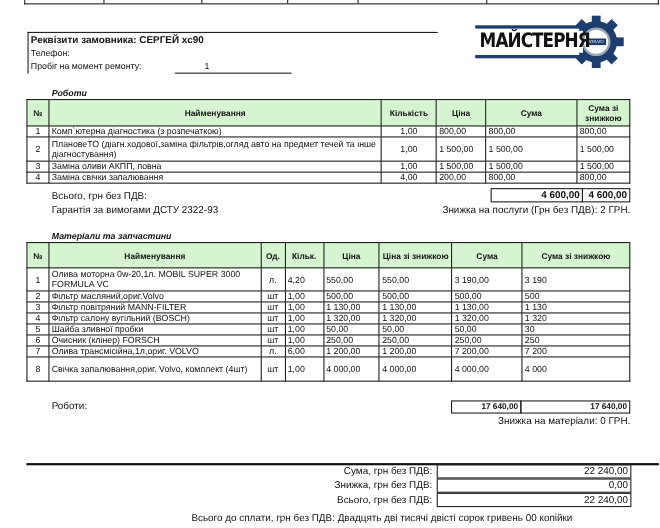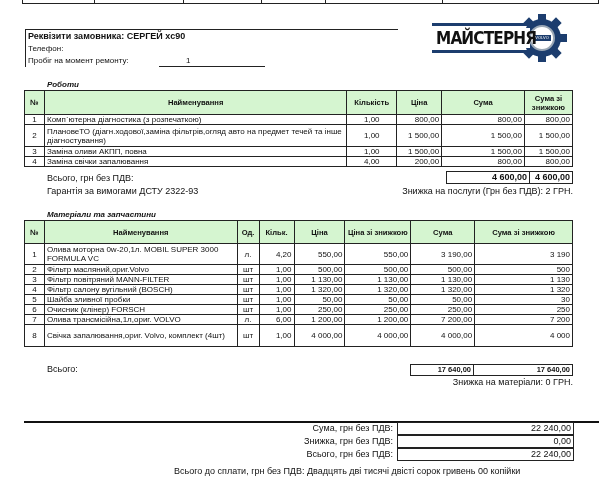--- a/index.html
+++ b/index.html
@@ -22,21 +22,21 @@
 
   
   .logo { left: 430px; top: 14px; width: 140px; height: 48px; }
 
   .section-title { font-size: 8px; font-weight: bold; font-style: italic; }
 
   table.grid { position: absolute; border-collapse: collapse; font-size: 8px; }
   table.grid th, table.grid td { border: 1px solid #222; padding: 0 2px; line-height: 9px; vertical-align: middle; }
   table.grid th { background: #d5f5d0; font-weight: bold; text-align: center; font-size: 7.6px; }
   table.grid td.c { text-align: center; }
-  table.grid td.r { text-align: right; }
+  table.grid td.r { text-align: left; }
   table.grid { border: 1.5px solid #222; }
 
   .totals-line { font-size: 9px; }
   .boxnum { position: absolute; border: 1px solid #222; text-align: right; font-weight: bold; padding-right: 2px; }
 
   .sum-label { position: absolute; text-align: right; font-size: 9px; white-space: nowrap; }
   .sum-box { position: absolute; border: 1px solid #222; text-align: right; font-size: 9px; padding-right: 2px; line-height: 11px; }
 </style>
 </head>
 <body>
@@ -244,21 +244,21 @@
         <td class="c">шт</td>
         <td class="r">1,00</td>
         <td class="r">4 000,00</td>
         <td class="r">4 000,00</td>
         <td class="r">4 000,00</td>
         <td class="r">4 000</td>
       </tr>
     </tbody>
 </table>
 
-<div class="abs totals-line" style="left:47px;top:364px;">Всього:</div>
+<div class="abs totals-line" style="left:47px;top:364px;">Роботи:</div>
 <div class="boxnum" style="left:410px;top:364px;width:64px;height:12px;font-size:7.5px;line-height:10px;">17 640,00</div>
 <div class="boxnum" style="left:473px;top:364px;width:100px;height:12px;font-size:7.5px;line-height:10px;">17 640,00</div>
 <div class="abs totals-line" style="right:27px;top:377px;">Знижка на матеріали:  0 ГРН.</div>
 
 <div class="abs" style="left:24px;top:421px;width:575px;height:0;border-top:2px solid #111;"></div>
 
 <div class="sum-label" style="right:207px;top:423px;">Сума, грн без ПДВ:</div>
 <div class="sum-box" style="left:397px;top:422px;width:177px;height:13px;">22 240,00</div>
 <div class="sum-label" style="right:207px;top:436px;">Знижка, грн без ПДВ:</div>
 <div class="sum-box" style="left:397px;top:435px;width:177px;height:13px;">0,00</div>

